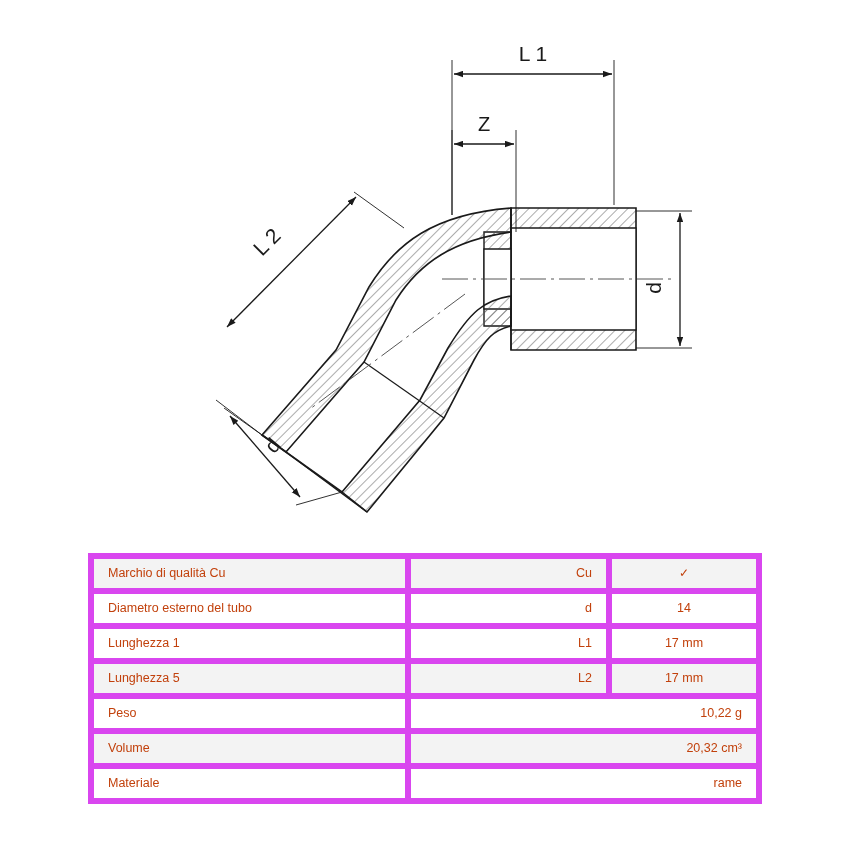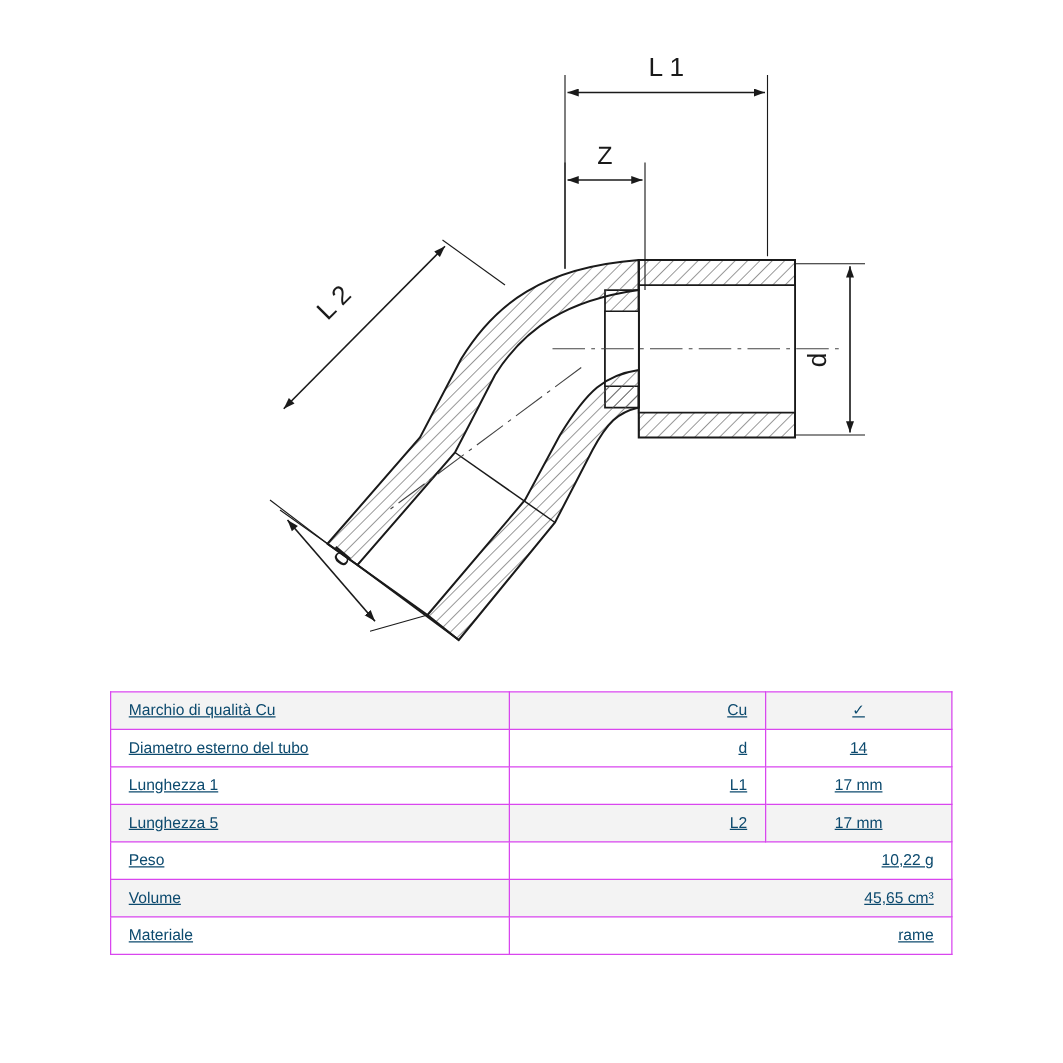--- a/index.html
+++ b/index.html
@@ -29,27 +29,26 @@
   }
   .spec-table {
     position: absolute;
     left: 88px;
     top: 553px;
     width: 674px;
     border-collapse: collapse;
     font-size: 12.5px;
   }
   .spec-table td {
-    border: 1px solid #d946ef;
+    border: 6px solid #d946ef;
     padding: 0 14px;
     height: 29px;
     line-height: 29px;
-    color: #0c4a6e;
+    color: #c2410c;
     white-space: nowrap;
-    text-decoration: underline;
   }
   .spec-table tr.odd td {
     background: #f3f3f3;
   }
   .spec-table tr.even td {
     background: #ffffff;
   }
   .col-label {
     width: 322px;
     text-align: left;
@@ -178,21 +177,21 @@
         <td class="col-label">Lunghezza 5</td>
         <td class="col-sym">L2</td>
         <td class="col-val">17 mm</td>
       </tr>
       <tr class="even">
         <td class="col-label">Peso</td>
         <td class="col-span" colspan="2">10,22 g</td>
       </tr>
       <tr class="odd">
         <td class="col-label">Volume</td>
-        <td class="col-span" colspan="2">45,65 cm³</td>
+        <td class="col-span" colspan="2">20,32 cm³</td>
       </tr>
       <tr class="even">
         <td class="col-label">Materiale</td>
         <td class="col-span" colspan="2">rame</td>
       </tr>
     </tbody>
   </table>
 
 </div>
 

